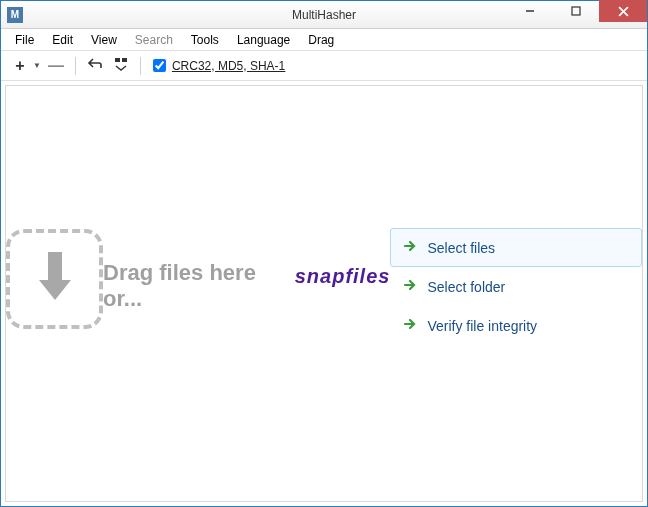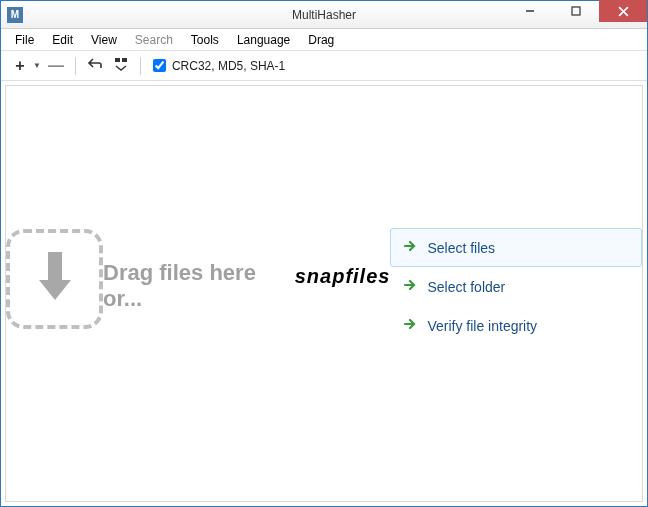--- a/index.html
+++ b/index.html
@@ -15,27 +15,27 @@
 .titlebar-btn.close { background: #c75050; color: #fff; width: 48px; }
 .menubar { height: 22px; display: flex; align-items: center; padding: 0 6px; gap: 2px; border-bottom: 1px solid #e0e0e0; }
 .menu-item { padding: 2px 8px; cursor: pointer; color: #000; }
 .menu-item.disabled { color: #888; cursor: default; }
 .toolbar { height: 30px; display: flex; align-items: center; padding: 0 8px; gap: 4px; border-bottom: 1px solid #e0e0e0; }
 .toolbar-btn { width: 22px; height: 22px; display: flex; align-items: center; justify-content: center; cursor: pointer; border-radius: 2px; }
 .toolbar-sep { width: 1px; height: 18px; background: #d0d0d0; margin: 0 4px; }
 .toolbar-drop { font-size: 8px; color: #555; margin-left: -2px; cursor: pointer; }
 .hash-check { display: flex; align-items: center; gap: 6px; margin-left: 4px; }
 .hash-check input { cursor: pointer; }
-.hash-check label { cursor: pointer; color: #222; }
+.hash-check label { cursor: pointer; color: #222; text-decoration: underline; }
 .content { flex: 1; background: #fff; margin: 4px; border: 1px solid #d8d8d8; position: relative; display: flex; flex-direction: column; align-items: center; justify-content: center; }
 .dropzone { display: flex; flex-direction: row; align-items: center; margin-top: -30px; }
 .drop-box { width: 100px; height: 100px; border: 4px dashed #bfbfbf; border-radius: 18px; display: flex; align-items: center; justify-content: center; }
 .drop-arrow svg { width: 48px; height: 58px; }
 .drop-text { font-size: 22px; font-weight: 600; color: #a0a0a0; margin-top: 14px; }
-.watermark { font-size: 20px; font-style: italic; font-weight: bold; color: #000000; margin-top: -4px; letter-spacing: 1px; }
+.watermark { font-size: 20px; font-style: italic; font-weight: bold; color: #4c1d95; margin-top: -4px; letter-spacing: 1px; }
 .actions { margin-top: 16px; width: 260px; }
 .action-btn { display: flex; align-items: center; gap: 10px; padding: 10px 12px; cursor: pointer; color: #1a4e8a; font-size: 14px; border: 1px solid transparent; border-radius: 3px; }
 .action-btn.selected { border: 1px solid #b8d8ef; background: #f4faff; }
 .action-arrow svg { width: 14px; height: 14px; }
 .plus-icon { font-size: 16px; font-weight: bold; color: #333; }
 .minus-icon { font-size: 16px; font-weight: bold; color: #888; }
 .undo-icon svg, .opts-icon svg { width: 16px; height: 16px; }
 </style>
 </head>
 <body>

